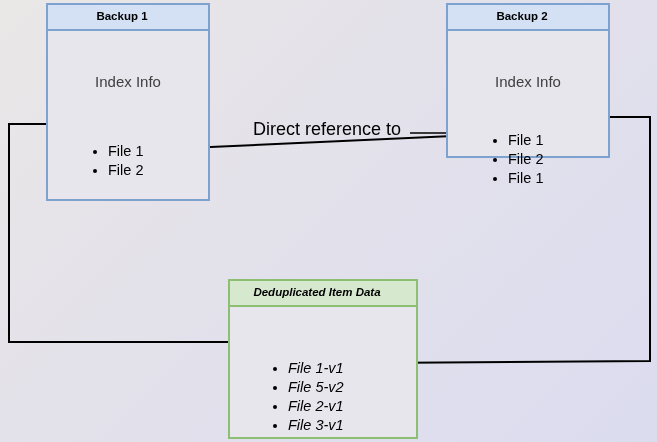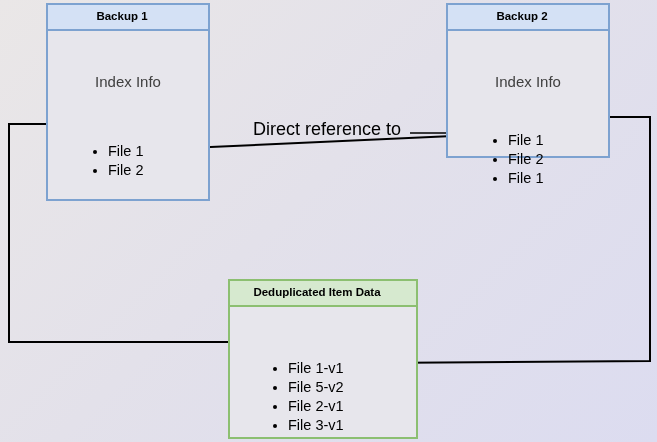--- a/index.html
+++ b/index.html
@@ -52,20 +52,21 @@
 
   .box-blue {
     border: 2px solid #7da2d0;
   }
   .box-blue .bx-header {
     background: #d4e1f5;
     border-bottom: 2px solid #7da2d0;
   }
   .box-green {
     border: 2px solid #8cbf71;
+    font-style: italic;
   }
   .box-green .bx-header {
     background: #d6e9cf;
     border-bottom: 2px solid #8cbf71;
   }
 
   #backup1 { left: 46px;  top: 3px;  width: 164px; height: 198px; }
   #backup2 { left: 446px; top: 3px;  width: 164px; height: 155px; }
   #dedup   { left: 228px; top: 279px; width: 190px; height: 160px; }
 

